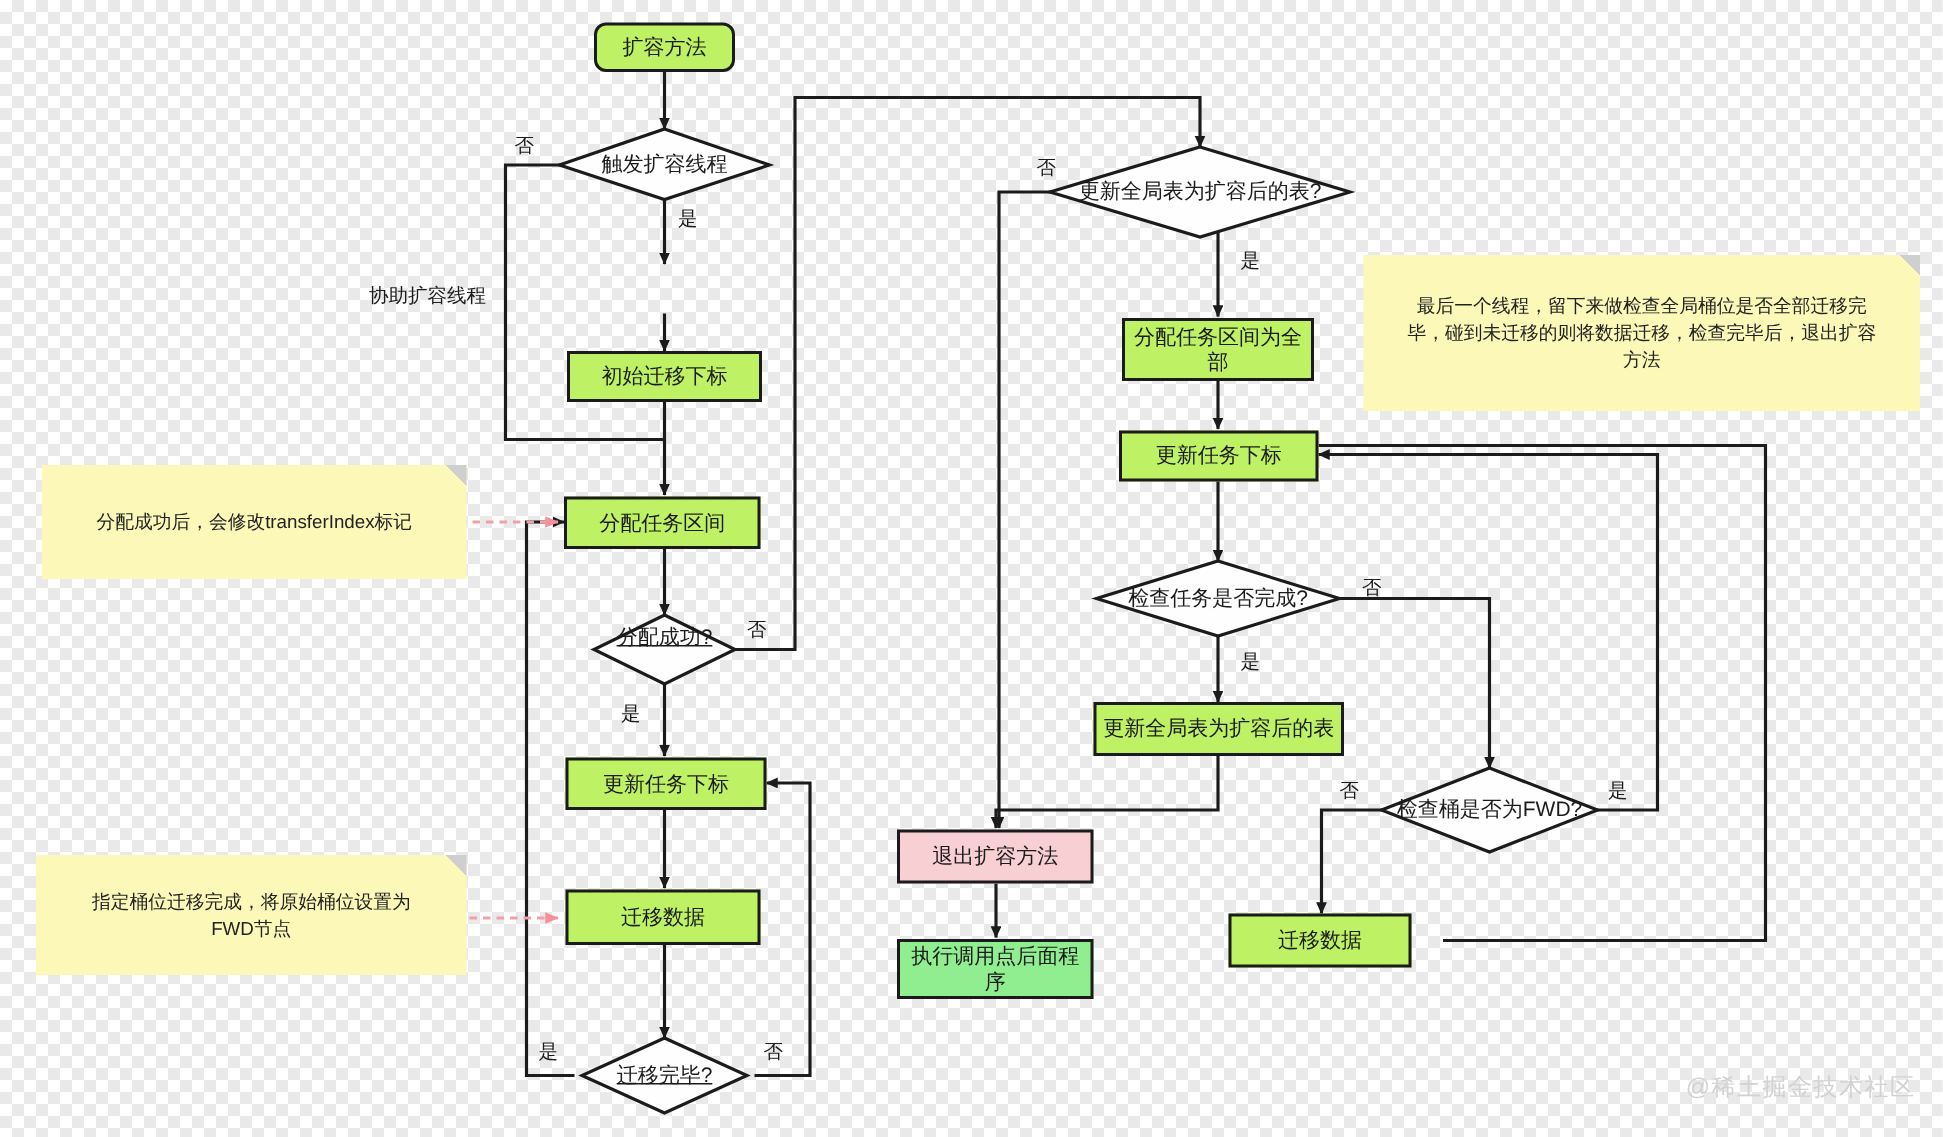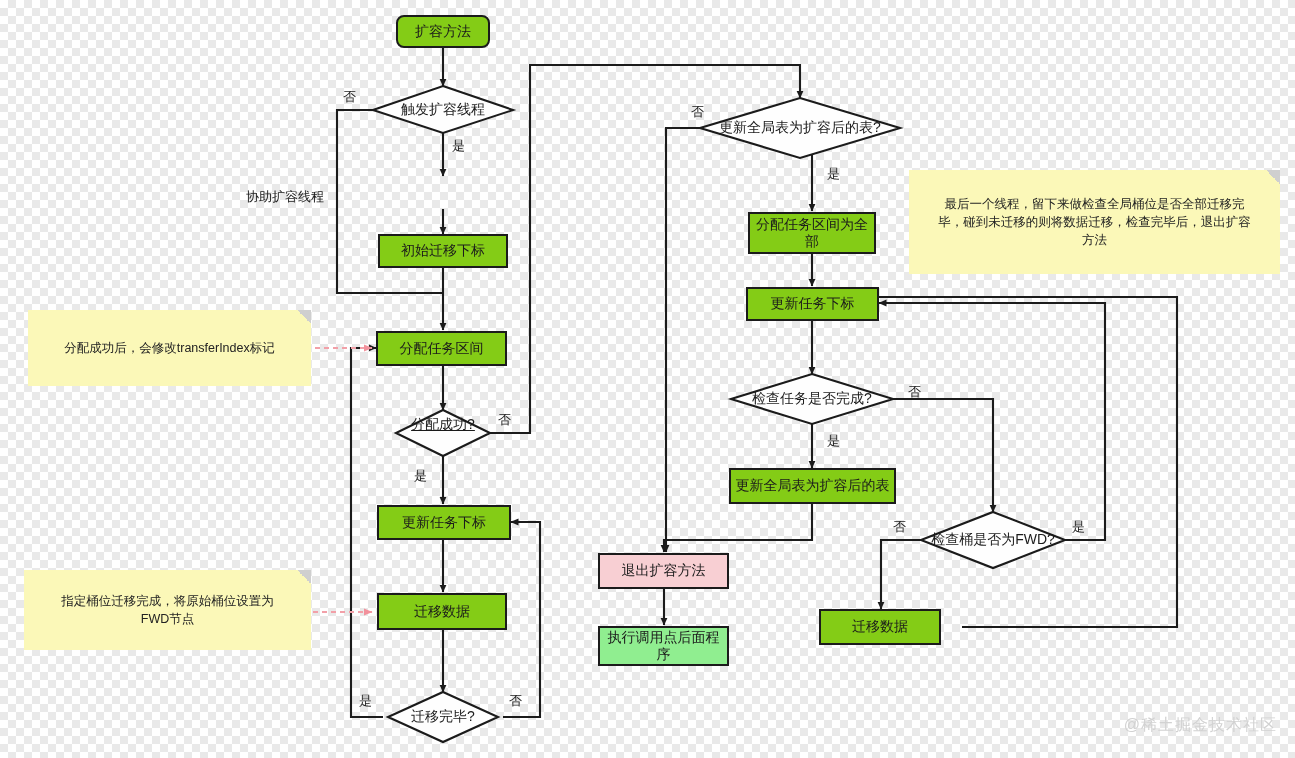--- a/index.html
+++ b/index.html
@@ -11,21 +11,21 @@
     position:relative;overflow:hidden;
   }
   #canvas{position:absolute;inset:0;}
   svg#wires{position:absolute;left:0;top:0;width:1295px;height:758px;}
 
   .node{
     position:absolute;box-sizing:border-box;
     display:flex;align-items:center;justify-content:center;
     text-align:center;
     border:2px solid #1b1b1b;
-    background:#84cc16;
+    background:#bef264;
     color:#1b1b1b;
     font-size:14px;line-height:1.22;
     padding:2px 4px;
   }
   .node.rounded{border-radius:8px;}
   .node.pink{background:#f8cfd3;}
   .node.green{background:#90ee90;}
 
   .diamond{
     position:absolute;
@@ -166,21 +166,21 @@
   </div>
 
   <div class="node" style="left:377px;top:505px;width:134px;height:35px;">
     <span>更新任务下标</span>
   </div>
 
   <div class="node" style="left:377px;top:593px;width:130px;height:37px;">
     <span>迁移数据</span>
   </div>
 
-  <div class="diamond" style="left:388px;top:692px;width:110px;height:50px;">
+  <div class="diamond" style="left:388px;top:692px;width:110px;height:50px;text-decoration:underline;">
     <span class="dlabel">迁移完毕?</span>
   </div>
 
   <div class="diamond" style="left:700px;top:98px;width:200px;height:60px;">
     <span class="dlabel">更新全局表为扩容后的表?</span>
   </div>
 
   <div class="node" style="left:748px;top:212px;width:128px;height:42px;">
     <span>分配任务区间为全部</span>
   </div>

